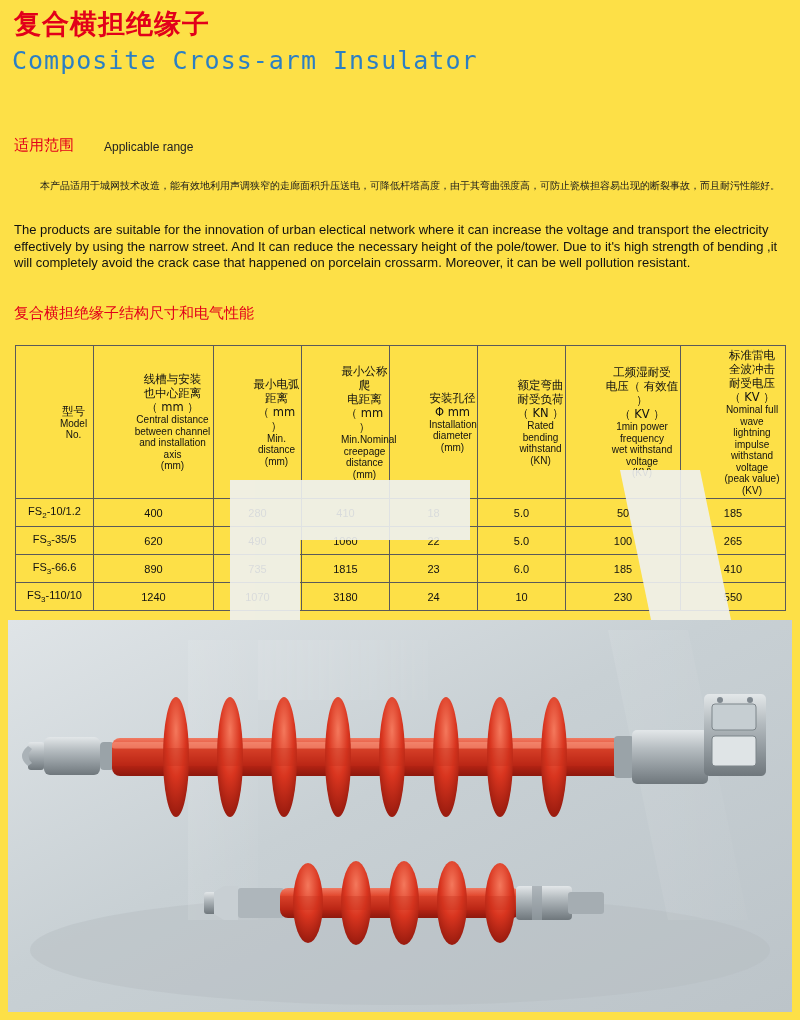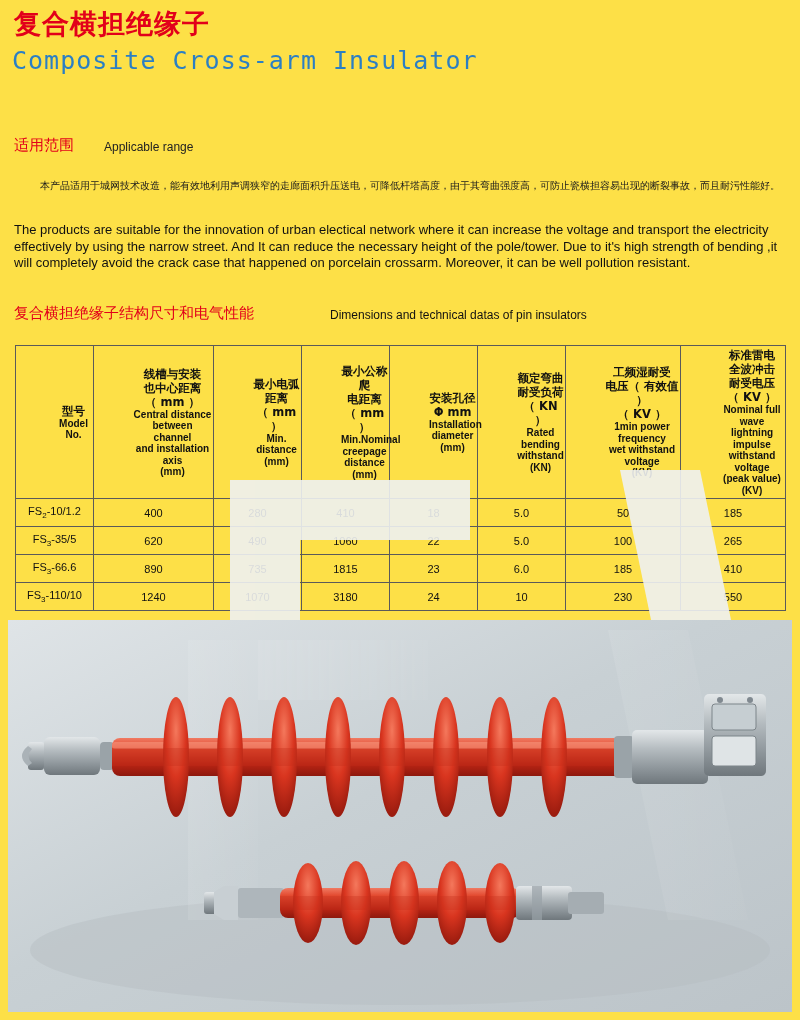--- a/index.html
+++ b/index.html
@@ -90,21 +90,21 @@
   table.specs th, table.specs td {
     border: 1px solid #5a5a5a;
     text-align: center;
     vertical-align: middle;
     font-size: 10.5px;
     color: #111;
     padding: 2px 1px;
   }
   table.specs th {
     height: 148px;
-    font-weight: bold;
+    font-weight: normal;
     line-height: 12.5px;
     padding-left: 39px;
   }
   table.specs td {
     height: 28px;
     font-size: 11px;
   }
   .hcn {
     font-family: "DejaVu Sans", sans-serif;
     font-size: 11.5px;
@@ -144,21 +144,20 @@
   <div class="title-cn">复合横担绝缘子</div>
   <div class="title-en">Composite Cross-arm Insulator</div>
 
   <div class="sec1-cn">适用范围</div>
   <div class="sec1-en">Applicable range</div>
 
   <div class="para-cn">本产品适用于城网技术改造，能有效地利用声调狭窄的走廊面积升压送电，可降低杆塔高度，由于其弯曲强度高，可防止瓷横担容易出现的断裂事故，而且耐污性能好。</div>
   <div class="para-en">The products are suitable for the innovation of urban electical network where it can increase the voltage and transport the electricity effectively by using the narrow street. And It can reduce the necessary height of the pole/tower. Due to it's high strength of bending ,it will completely avoid the crack case that happened on porcelain crossarm. Moreover, it can be well pollution resistant.</div>
 
   <div class="sec2-cn">复合横担绝缘子结构尺寸和电气性能</div>
-  <div class="sec2-en">Dimensions and technical datas of pin insulators</div>
 
   <table class="specs">
     <colgroup>
       <col style="width:78px">
       <col style="width:120px">
       <col style="width:88px">
       <col style="width:88px">
       <col style="width:88px">
       <col style="width:88px">
       <col style="width:115px">

